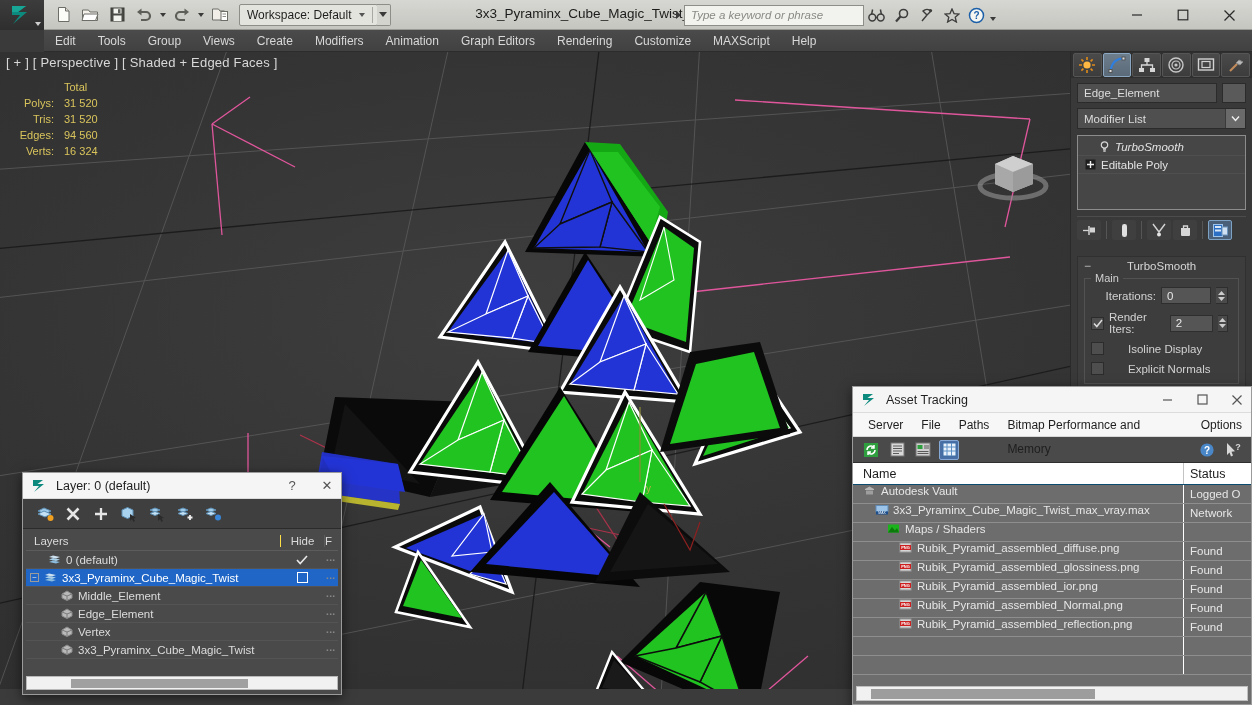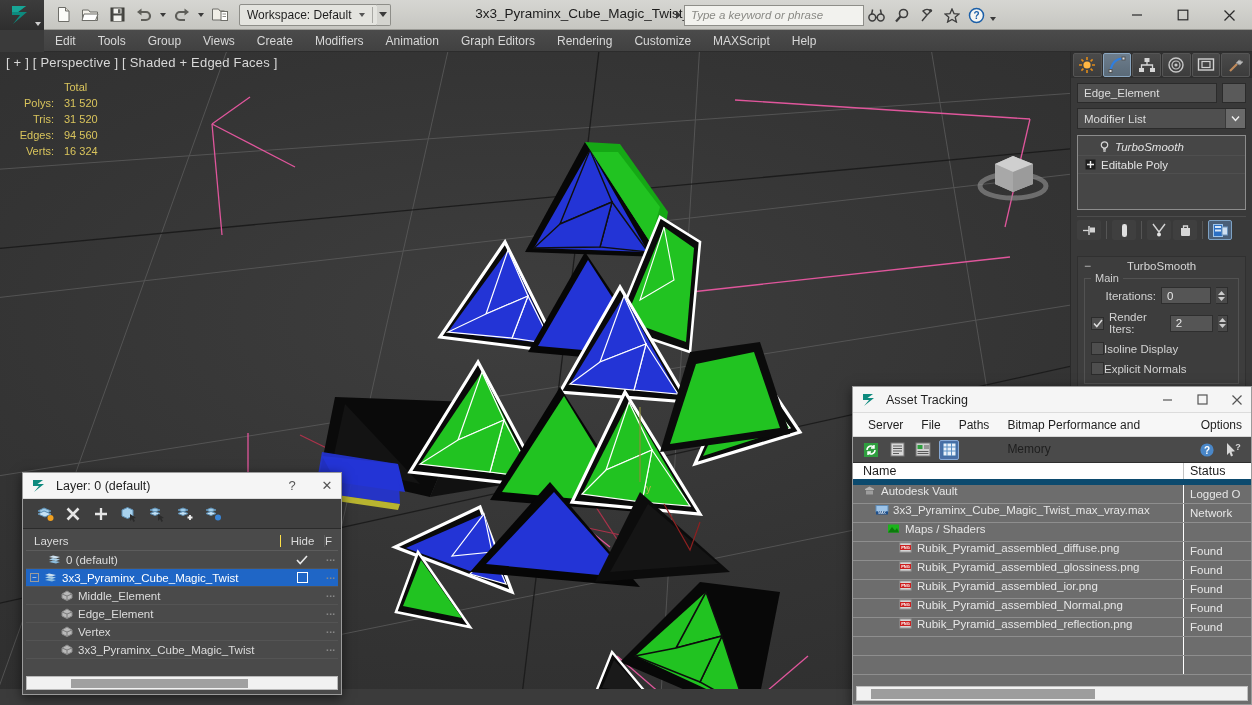--- a/index.html
+++ b/index.html
@@ -153,21 +153,21 @@
     font-size:11px; color:#cfcfcf;}
   .spin-row { display:flex; align-items:center; justify-content:flex-end; gap:5px; margin-bottom:7px;}
   .spin-row .lbl { font-size:11.5px; color:#d2d2d2; }
   .spin {
     width:50px;height:17px;background:#555;border:1px solid #2e2e2e;
     display:flex;align-items:center; color:#e8e8e8;font-size:11.5px;padding-left:5px;
   }
   .spin-arrows{ width:12px;height:17px;background:#4a4a4a;border:1px solid #2e2e2e;border-left:none;
     display:flex;flex-direction:column;align-items:center;justify-content:center;gap:2px;}
   .chk { width:13px;height:13px;background:#4e4e4e;border:1px solid #2c2c2c;display:flex;align-items:center;justify-content:center;flex:0 0 13px;}
-  .chk-row{display:flex;align-items:center;gap:0;margin-bottom:7px;}
+  .chk-row{display:flex;align-items:center;gap:24px;margin-bottom:7px;}
   .chk-row .lbl{font-size:11.5px;color:#d2d2d2;}
   .rollout-hd2 { margin:3px 6px 0 6px; color:#9a9a9a; font-size:11.5px; text-align:center;}
 
   
   .dlg {
     position:absolute; background:#ec4899; border:1px solid #9b9b9b;
     box-shadow:0 3px 11px rgba(0,0,0,.55);
   }
   #layerDlg { left:22px; top:472px; width:320px; height:223px; }
   .dlg-title {
@@ -208,21 +208,21 @@
              border-bottom:1px solid #d8d8d8; padding-left:6px; }
   .at-menu .m { padding:0 9px; height:24px; line-height:24px; font-size:12px; color:#1e1e1e; }
   .at-toolbar {
     height:26px; background:#4a4a4a; display:flex; align-items:center; gap:6px; padding:0 8px;
     border-bottom:1px solid #2e2e2e;
   }
   .atb{width:20px;height:20px;display:flex;align-items:center;justify-content:center;border-radius:2px;}
   .atb.active{background:#4a6fa5;border:1px solid #86a9d6;}
   .at-spacer{flex:1;}
   .at-table { background:#6d6d6d; height:241px; position:relative; overflow:hidden; }
-  .at-hdr { height:22px; display:flex; background:#ffffff; border-bottom:6px solid #0c4a6e; }
+  .at-hdr { height:22px; display:flex; background:#ffffff; border-bottom:1px solid #0c4a6e; }
   .at-hdr .h1{flex:1;padding-left:10px;display:flex;align-items:center;font-size:12.5px;color:#1b1b1b;}
   .at-hdr .h2{width:68px;padding-left:6px;display:flex;align-items:center;font-size:12.5px;color:#1b1b1b;border-left:1px solid #c3c3c3;}
   .at-row { height:19px; display:flex; border-bottom:1px solid #8e8e8e; }
   .at-row .n { flex:1; display:flex; align-items:flex-start; gap:5px; font-size:11.5px; color:#e6e6e6;
     white-space:nowrap; overflow:hidden; }
   .at-row .s { width:68px; padding-left:6px; display:flex; align-items:center; font-size:11.5px;
     color:#e6e6e6; border-left:1px solid #ffffff; white-space:nowrap; overflow:hidden;}
   .at-hscroll { position:absolute; left:3px; right:3px; bottom:3px; height:15px; background:#f1f1f1;
     border:1px solid #c0c0c0; }
   .at-hscroll .thumb { position:absolute; left:14px; top:2px; width:224px; height:10px; background:#9d9d9d; }

